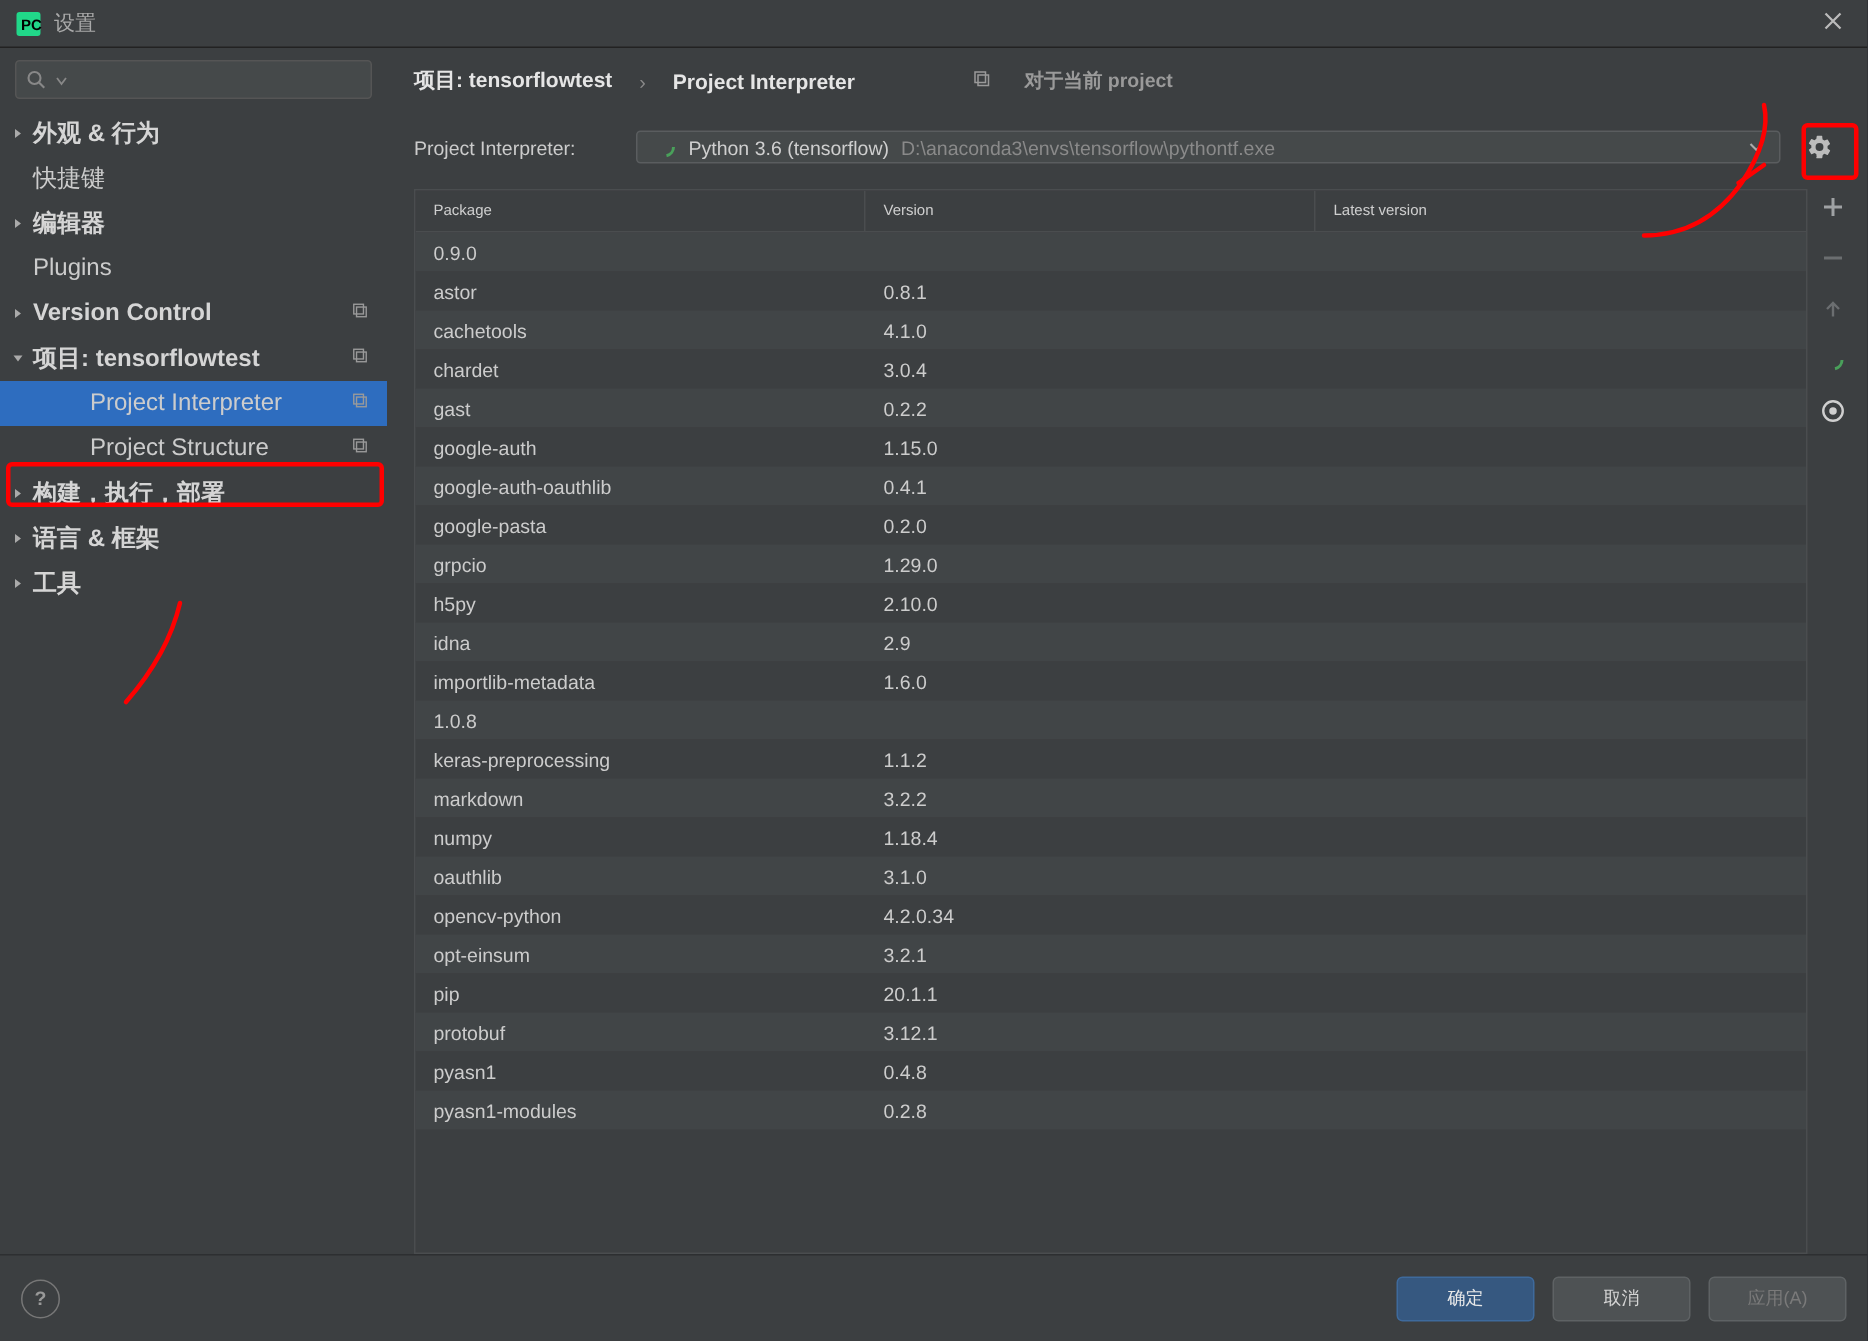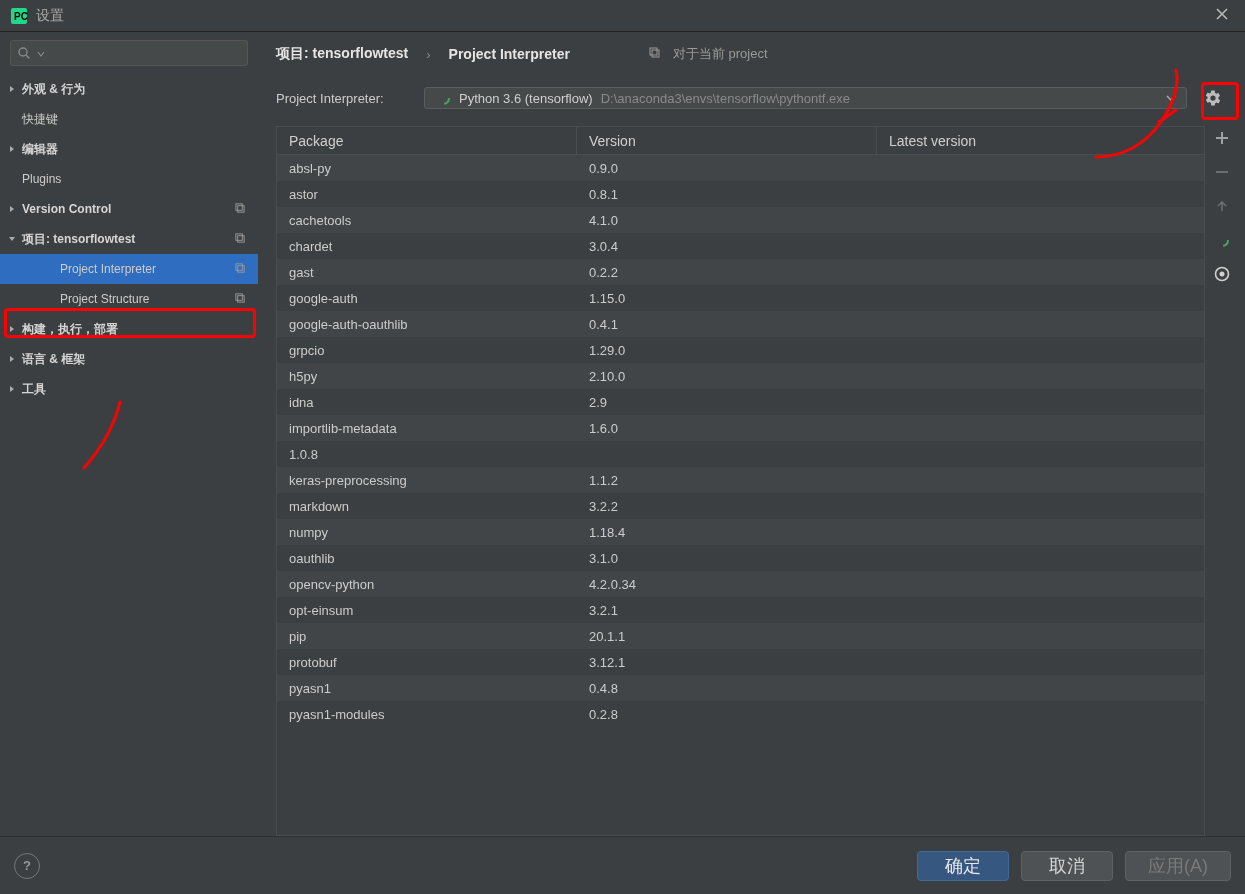--- a/index.html
+++ b/index.html
@@ -14,71 +14,71 @@
 
   
   .content { flex: 1; display: flex; background: #3c3f41; }
 
   
   .sidebar { width: 258px; background: #3c3f41; display: flex; flex-direction: column; }
   .search-wrap { padding: 8px 10px 6px 10px; }
   .search { width: 100%; height: 26px; background: #45494a; border: 1px solid #555; border-radius: 3px; display:flex; align-items:center; padding: 0 6px; color:#777;}
   .search .mag { width:14px; height:14px; margin-right:4px; }
   .tree { flex:1; overflow:auto; padding-top:2px; }
-  .tree-item { display:flex; align-items:center; height:30px; padding-left:22px; color:#cccccc; font-size:12px; cursor:pointer; position:relative;}
+  .tree-item { display:flex; align-items:center; height:30px; padding-left:22px; color:#cccccc; font-size:16px; cursor:pointer; position:relative;}
   .tree-item.parent { font-weight:600; color:#d5d5d5; }
   .tree-item .arrow { position:absolute; left:8px; top:50%; transform:translateY(-50%); width:8px; height:8px; }
   .tree-item .arrow svg { display:block; }
   .tree-item.child { font-weight:400;}
   .tree-item .trail-icon { margin-left:auto; margin-right:12px; color:#9a9a9a; }
   .tree-item.selected { background:#2e6dbf; color:#fff; }
   .tree-item.child2 { padding-left:60px; font-weight:500; color:#cccccc; }
 
   
   .anno-red { position:absolute; border:3px solid #ff0000; border-radius:4px; pointer-events:none; z-index:50;}
 
   
   .main { flex:1; display:flex; flex-direction:column; background:#3c3f41; padding:0; position:relative; }
   .crumbs { height:44px; display:flex; align-items:center; padding-left:18px; gap:18px;}
   .crumbs .cr1 { color:#e5e5e5; font-weight:700; font-size:14px;}
   .crumbs .sep { color:#888; }
   .crumbs .cr2 { color:#e5e5e5; font-weight:700; font-size:14px;}
-  .crumbs .hint { margin-left:60px; color:#9a9a9a; display:flex; align-items:center; gap:12px; }
+  .crumbs .hint { margin-left:60px; color:#9a9a9a; display:flex; align-items:center; gap:22px;font-weight:bold; }
   .crumbs .hint .copy-icon { color:#9a9a9a; }
 
   .interp-row { display:flex; align-items:center; padding: 8px 18px 14px 18px; gap:12px;}
   .interp-row .lbl { color:#cccccc; min-width:136px; }
   .interp-select { flex:1; height:22px; background:#45494a; border:1px solid #5a5d5f; border-radius:3px; display:flex; align-items:center; padding:0 10px; gap:8px; position:relative;}
   .interp-select .spinner { width:16px; height:16px; }
   .interp-select .val { color:#cfcfcf; }
   .interp-select .path { color:#8a8a8a; }
   .interp-select .dd { margin-left:auto; color:#aaa; }
   .gear { width:28px; height:28px; display:flex; align-items:center; justify-content:center; color:#bcbcbc; cursor:pointer;}
 
   .pkg-area { flex:1; display:flex; margin:0 6px 0 18px; overflow:hidden;}
   .pkg-table-wrap { flex:1; border:1px solid #4a4d4f; background:#3c3f41; display:flex; flex-direction:column; overflow:hidden;}
   .pkg-head { display:flex; height:28px; background:#3c3f41; border-bottom:1px solid #4a4d4f;}
-  .pkg-head .th { display:flex; align-items:center; padding-left:12px; color:#cfcfcf; font-size:14px; border-right:1px solid #4a4d4f;}
+  .pkg-head .th { display:flex; align-items:center; padding-left:12px; color:#cfcfcf; font-size:10px; border-right:1px solid #4a4d4f;}
   .col-name { width:300px; }
   .col-ver { width:300px; }
   .col-lat { flex:1; border-right:none !important; }
   .pkg-body { flex:1; overflow:auto; }
   .pkg-row { display:flex; height:26px; align-items:center; color:#cccccc; font-size:13px;}
   .pkg-row:nth-child(odd){ background:#414547; }
   .pkg-row:nth-child(even){ background:#3c3f41; }
   .pkg-row .td { padding-left:12px; overflow:hidden; text-overflow:ellipsis; white-space:nowrap;}
   .side-icons { width:34px; display:flex; flex-direction:column; align-items:center; gap:14px; padding-top:2px;}
   .side-icons .ico { width:20px; height:20px; display:flex; align-items:center; justify-content:center; color:#9fa2a4; cursor:pointer;}
   .side-icons .ico.disabled { color:#6b6e70; cursor:default;}
 
   
   .footer { height:58px; display:flex; align-items:center; padding:0 14px; border-top:1px solid #2d2f31; background:#3c3f41;}
   .footer .help { width:26px; height:26px; border-radius:13px; border:1.5px solid #777; display:flex; align-items:center; justify-content:center; color:#999; font-weight:700; cursor:pointer;}
   .footer .btns { margin-left:auto; display:flex; gap:12px;}
-  .footer button { height:30px; min-width:92px; background:#4e5254; border:1px solid #5e6264; border-radius:4px; color:#d4d4d4; font-size:18px; cursor:pointer; padding:0 22px;}
+  .footer button { height:30px; min-width:92px; background:#4e5254; border:1px solid #5e6264; border-radius:4px; color:#d4d4d4; font-size:12px; cursor:pointer; padding:0 22px;}
   .footer button.primary { background:#365880; border-color:#3e6a9c; color:#e8e8e8;}
   .footer button:disabled { color:#7a7a7a; cursor:default;}
 
   
   .anno-svg { position:absolute; pointer-events:none; z-index:51; }
 </style>
 </head>
 <body>
 
 <div class="titlebar">
@@ -252,21 +252,20 @@
 
     <div class="pkg-area">
       <div class="pkg-table-wrap">
         <div class="pkg-head">
           <div class="th col-name">Package</div>
           <div class="th col-ver">Version</div>
           <div class="th col-lat">Latest version</div>
         </div>
         <div class="pkg-body" id="pkg-body">
             <div class="pkg-row">
-              <div class="td col-name">absl-py</div>
               <div class="td col-ver">0.9.0</div>
               <div class="td col-lat"></div>
             </div>
             <div class="pkg-row">
               <div class="td col-name">astor</div>
               <div class="td col-ver">0.8.1</div>
               <div class="td col-lat"></div>
             </div>
             <div class="pkg-row">
               <div class="td col-name">cachetools</div>
@@ -284,20 +283,25 @@
               <div class="td col-lat"></div>
             </div>
             <div class="pkg-row">
               <div class="td col-name">google-auth</div>
               <div class="td col-ver">1.15.0</div>
               <div class="td col-lat"></div>
             </div>
             <div class="pkg-row">
               <div class="td col-name">google-auth-oauthlib</div>
               <div class="td col-ver">0.4.1</div>
+              <div class="td col-lat"></div>
+            </div>
+            <div class="pkg-row">
+              <div class="td col-name">google-pasta</div>
+              <div class="td col-ver">0.2.0</div>
               <div class="td col-lat"></div>
             </div>
             <div class="pkg-row">
               <div class="td col-name">grpcio</div>
               <div class="td col-ver">1.29.0</div>
               <div class="td col-lat"></div>
             </div>
             <div class="pkg-row">
               <div class="td col-name">h5py</div>
               <div class="td col-ver">2.10.0</div>

